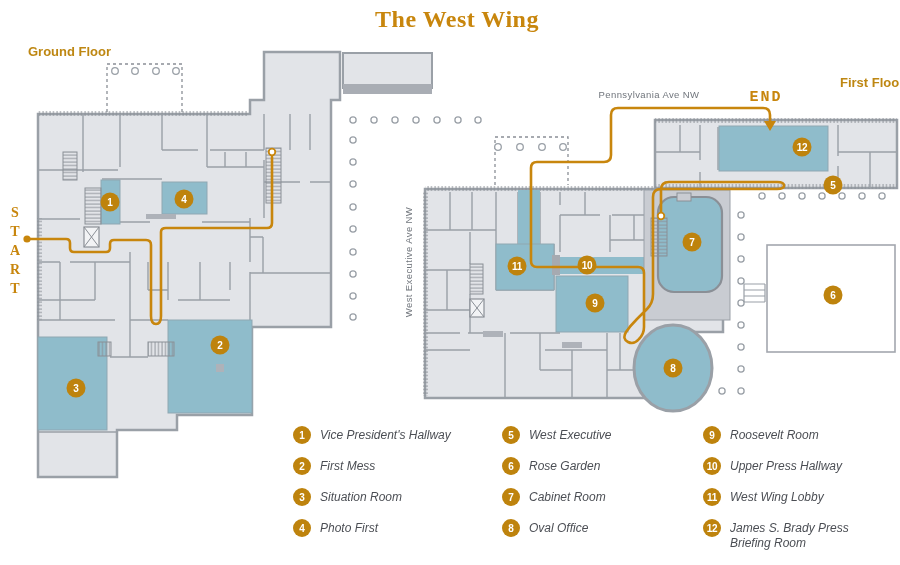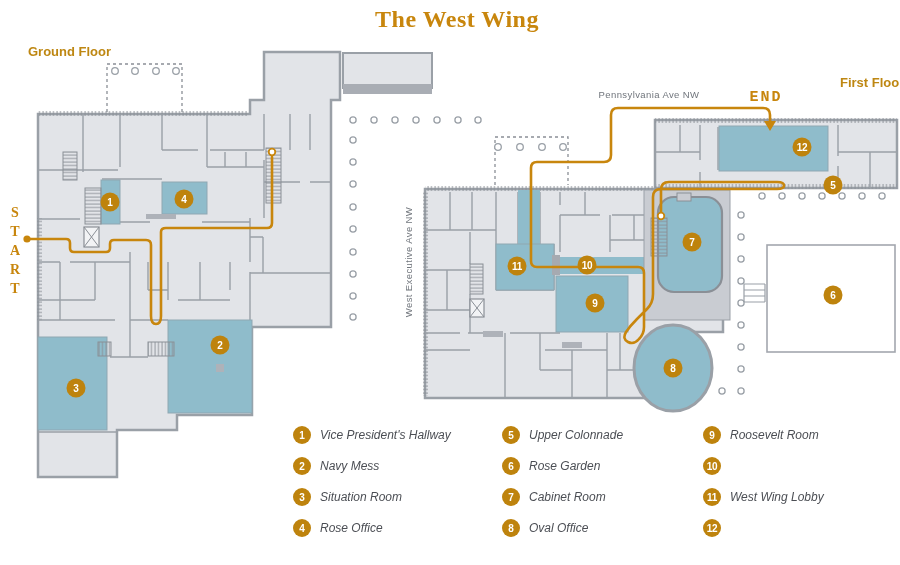--- a/index.html
+++ b/index.html
@@ -234,35 +234,35 @@
     </div>
 
   <div>
     <div class="legend-col" style="left:293px;width:205px;">
         <div class="legend-item">
           <span class="legend-num">1</span>
           <span class="legend-label">Vice President's Hallway</span>
         </div>
         <div class="legend-item">
           <span class="legend-num">2</span>
-          <span class="legend-label">Navy Mess</span>
+          <span class="legend-label">First Mess</span>
         </div>
         <div class="legend-item">
           <span class="legend-num">3</span>
           <span class="legend-label">Situation Room</span>
         </div>
         <div class="legend-item">
           <span class="legend-num">4</span>
-          <span class="legend-label">Rose Office</span>
+          <span class="legend-label">Photo First</span>
         </div>
       </div>
     <div class="legend-col" style="left:502px;width:185px;">
         <div class="legend-item">
           <span class="legend-num">5</span>
-          <span class="legend-label">Upper Colonnade</span>
+          <span class="legend-label">West Executive</span>
         </div>
         <div class="legend-item">
           <span class="legend-num">6</span>
           <span class="legend-label">Rose Garden</span>
         </div>
         <div class="legend-item">
           <span class="legend-num">7</span>
           <span class="legend-label">Cabinet Room</span>
         </div>
         <div class="legend-item">
@@ -270,24 +270,26 @@
           <span class="legend-label">Oval Office</span>
         </div>
       </div>
     <div class="legend-col" style="left:703px;width:185px;">
         <div class="legend-item">
           <span class="legend-num">9</span>
           <span class="legend-label">Roosevelt Room</span>
         </div>
         <div class="legend-item">
           <span class="legend-num">10</span>
+          <span class="legend-label">Upper Press Hallway</span>
         </div>
         <div class="legend-item">
           <span class="legend-num">11</span>
           <span class="legend-label">West Wing Lobby</span>
         </div>
         <div class="legend-item">
           <span class="legend-num">12</span>
+          <span class="legend-label">James S. Brady Press Briefing Room</span>
         </div>
       </div>
   </div>
 
 </div>
 
 </body></html>

